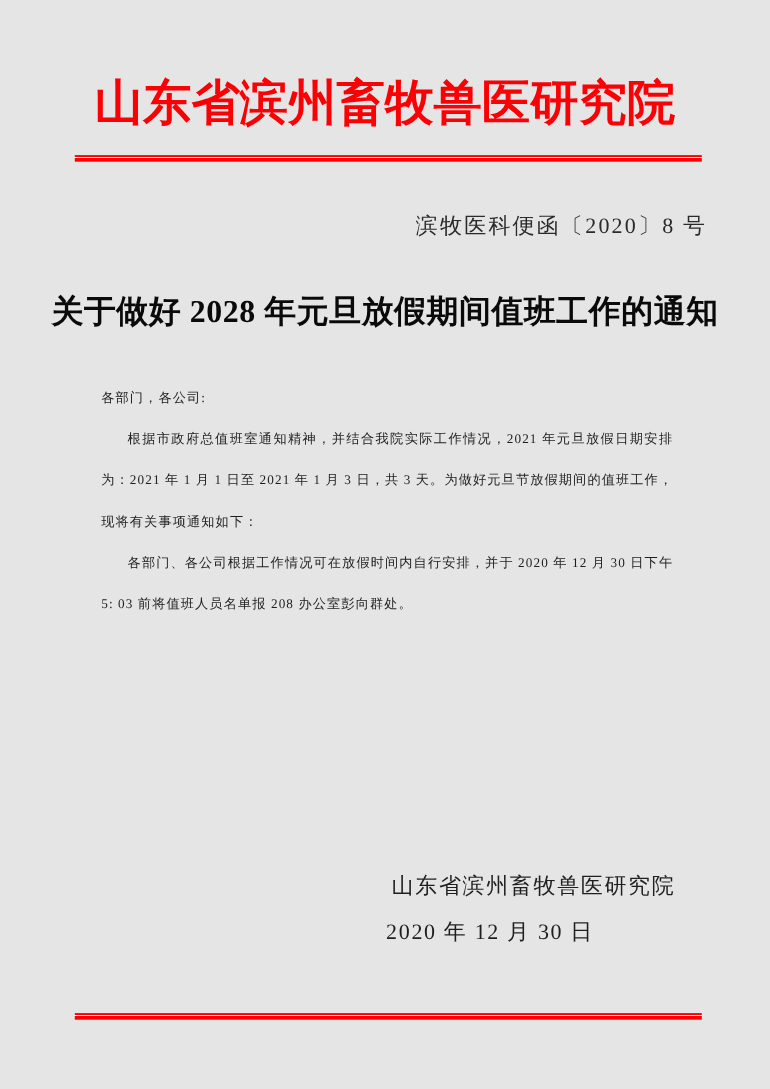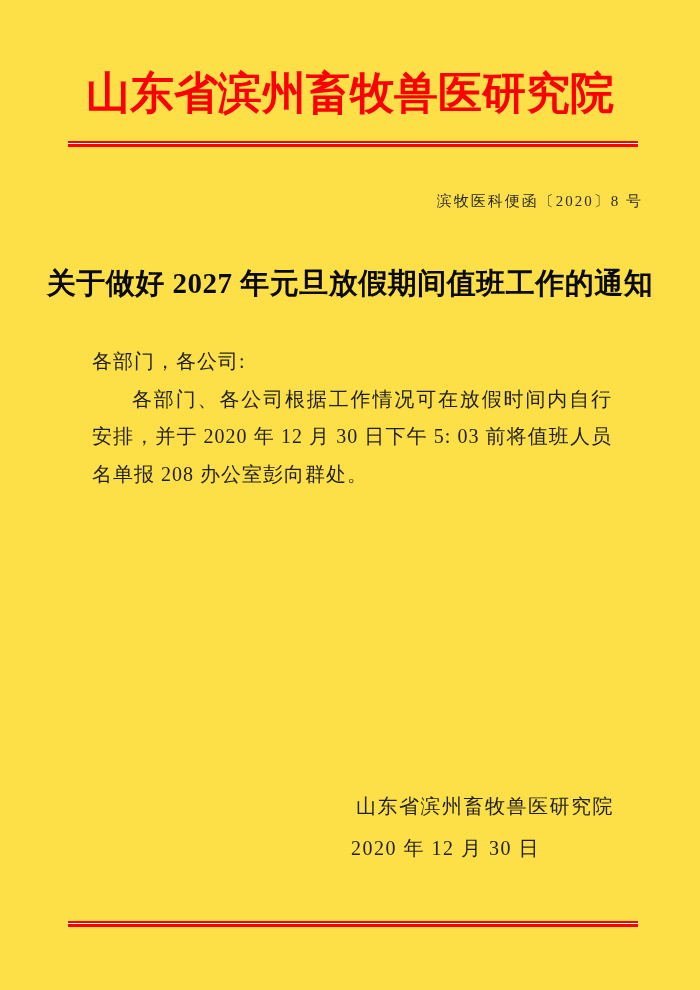--- a/index.html
+++ b/index.html
@@ -5,21 +5,21 @@
   html, body {
     margin: 0;
     padding: 0;
     background: #ffffff;
     font-family: "Liberation Serif", serif;
   }
   .page {
     position: relative;
     width: 700px;
     height: 990px;
-    background: #fde047;
+    background: #e5e5e5;
     overflow: hidden;
   }
   .letterhead {
     position: absolute;
     top: 64px;
     left: 0;
     width: 700px;
     text-align: center;
     font-size: 44px;
     font-weight: bold;
@@ -38,21 +38,21 @@
       #ffffff 2px, #ffffff 3px,
       #fb0005 3px, #fb0005 6px
     );
   }
   .rule-top { top: 141px; }
   .rule-bottom { top: 921px; }
   .ref-number {
     position: absolute;
     top: 192px;
     right: 57px;
-    font-size: 15px;
+    font-size: 20px;
     color: #2a2a2a;
     letter-spacing: 2px;
     white-space: nowrap;
   }
   .notice-title {
     position: absolute;
     top: 264px;
     left: 0;
     width: 700px;
     margin: 0;
@@ -61,21 +61,21 @@
     font-weight: bold;
     color: #0a0a0a;
     letter-spacing: 0.5px;
     white-space: nowrap;
   }
   .body-text {
     position: absolute;
     top: 343px;
     left: 92px;
     width: 520px;
-    font-size: 20px;
+    font-size: 12px;
     line-height: 37.6px;
     color: #1f1f1f;
     text-align: justify;
     letter-spacing: 1px;
   }
   .body-text p { margin: 0; }
   .para { text-indent: 2em; }
   .signature {
     position: absolute;
     top: 793px;
@@ -103,24 +103,25 @@
 <body>
 
 <div class="page">
 
   <div class="letterhead">山东省滨州畜牧兽医研究院</div>
 
   <div class="rule rule-top"></div>
 
   <div class="ref-number">滨牧医科便函〔2020〕8 号</div>
 
-  <h1 class="notice-title">关于做好 2027 年元旦放假期间值班工作的通知</h1>
+  <h1 class="notice-title">关于做好 2028 年元旦放假期间值班工作的通知</h1>
 
   <div class="body-text">
     <p class="salutation">各部门，各公司:</p>
+    <p class="para">根据市政府总值班室通知精神，并结合我院实际工作情况，2021 年元旦放假日期安排为：2021 年 1 月 1 日至 2021 年 1 月 3 日，共 3 天。为做好元旦节放假期间的值班工作，现将有关事项通知如下：</p>
     <p class="para">各部门、各公司根据工作情况可在放假时间内自行安排，并于 2020 年 12 月 30 日下午 5: 03 前将值班人员名单报 208 办公室彭向群处。</p>
   </div>
 
   <div class="signature">
     <div class="sig-org">山东省滨州畜牧兽医研究院</div>
     <div class="sig-date">2020 年 12 月 30 日</div>
   </div>
 
   <div class="rule rule-bottom"></div>
 

